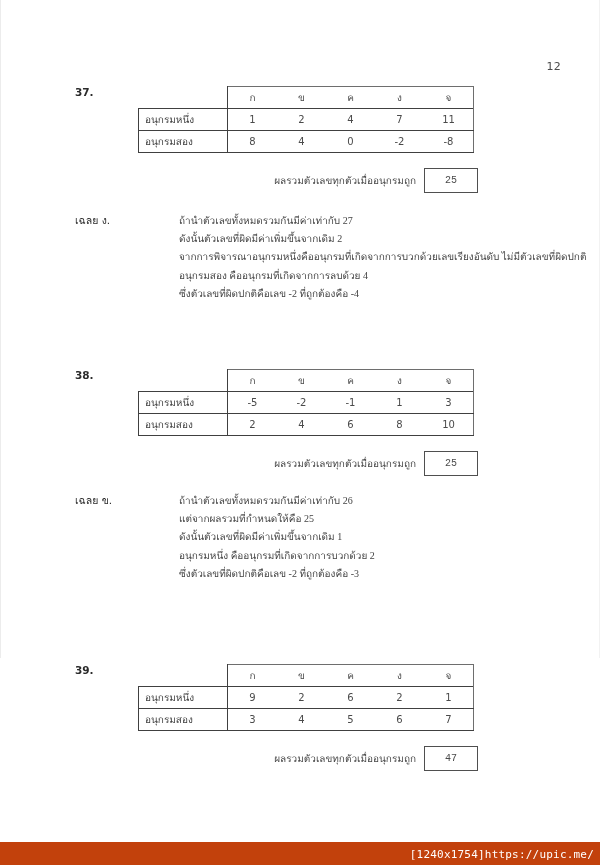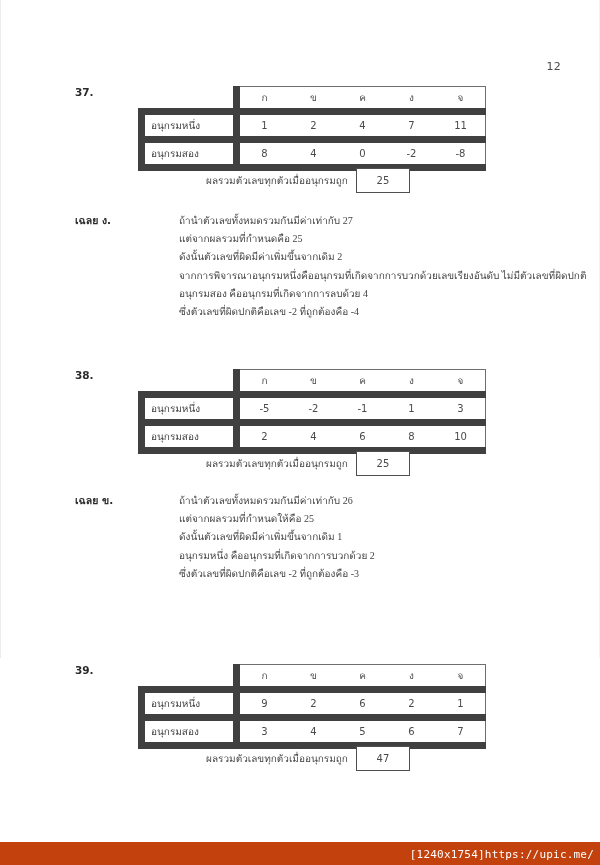--- a/index.html
+++ b/index.html
@@ -46,21 +46,21 @@
 
   
   .tbl-wrap { position: absolute; left: 137px; top: 0; }
   table.seq {
     border-collapse: collapse;
     table-layout: fixed;
     font-size: 10px;
     color: #4a4a4a;
   }
   table.seq td, table.seq th {
-    border: 7px solid #404040;
+    border: 1px solid #404040;
     height: 21px;
     padding: 0;
     font-weight: normal;
     text-align: center;
     vertical-align: middle;
     background: #fff;
   }
   table.seq .lbl {
     width: 82px;
     text-align: left;
@@ -89,48 +89,49 @@
   table.seq tr.body td.val.last  { border-right: 1px solid #6e6e6e; }
 
   
   .sum-row {
     position: absolute;
     left: 137px;
     width: 340px;
     height: 25px;
     display: flex;
     align-items: stretch;
-    justify-content: center;
+    justify-content: flex-end;
   }
   .sum-label {
     font-size: 10px;
     color: #454545;
     align-self: center;
     padding-right: 8px;
     white-space: nowrap;
   }
   .sum-box {
     width: 52px;
     border: 1px solid #4f4f4f;
     display: flex;
     align-items: center;
     justify-content: center;
     font-size: 10px;
     color: #4a4a4a;
     background: #fff;
+    font-family: Liberation Mono, monospace;
   }
 
   
   .exp { position: absolute; left: 0; width: 600px; }
   .exp-label {
     position: absolute;
     left: 74px;
     top: 0;
     font-size: 10.5px;
-    font-weight: bold;
+    font-weight: normal;
     color: #2b2b2b;
     white-space: nowrap;
   }
   .exp-lines {
     position: absolute;
     left: 178px;
     top: 0;
     width: 410px;
   }
   .exp-lines .ln {
@@ -204,21 +205,20 @@
     <div class="sum-row" style="top:82px;">
       <div class="sum-label">ผลรวมตัวเลขทุกตัวเมื่ออนุกรมถูก</div>
       <div class="sum-box">25</div>
     </div>
   </div>
 
   <div class="exp" style="top:212px;">
     <div class="exp-label">เฉลย ง.</div>
     <div class="exp-lines">
       <div class="ln">ถ้านำตัวเลขทั้งหมดรวมกันมีค่าเท่ากับ 27</div>
-      <div class="ln">แต่จากผลรวมที่กำหนดคือ 25</div>
       <div class="ln">ดังนั้นตัวเลขที่ผิดมีค่าเพิ่มขึ้นจากเดิม 2</div>
       <div class="ln">จากการพิจารณาอนุกรมหนึ่งคืออนุกรมที่เกิดจากการบวกด้วยเลขเรียงอันดับ ไม่มีตัวเลขที่ผิดปกติ</div>
       <div class="ln">อนุกรมสอง คืออนุกรมที่เกิดจากการลบด้วย 4</div>
       <div class="ln">ซึ่งตัวเลขที่ผิดปกติคือเลข -2 ที่ถูกต้องคือ -4</div>
     </div>
   </div>
 
   <div class="qblock" style="top:369px;">
     <div class="qnum">38.</div>
     <div class="tbl-wrap">

